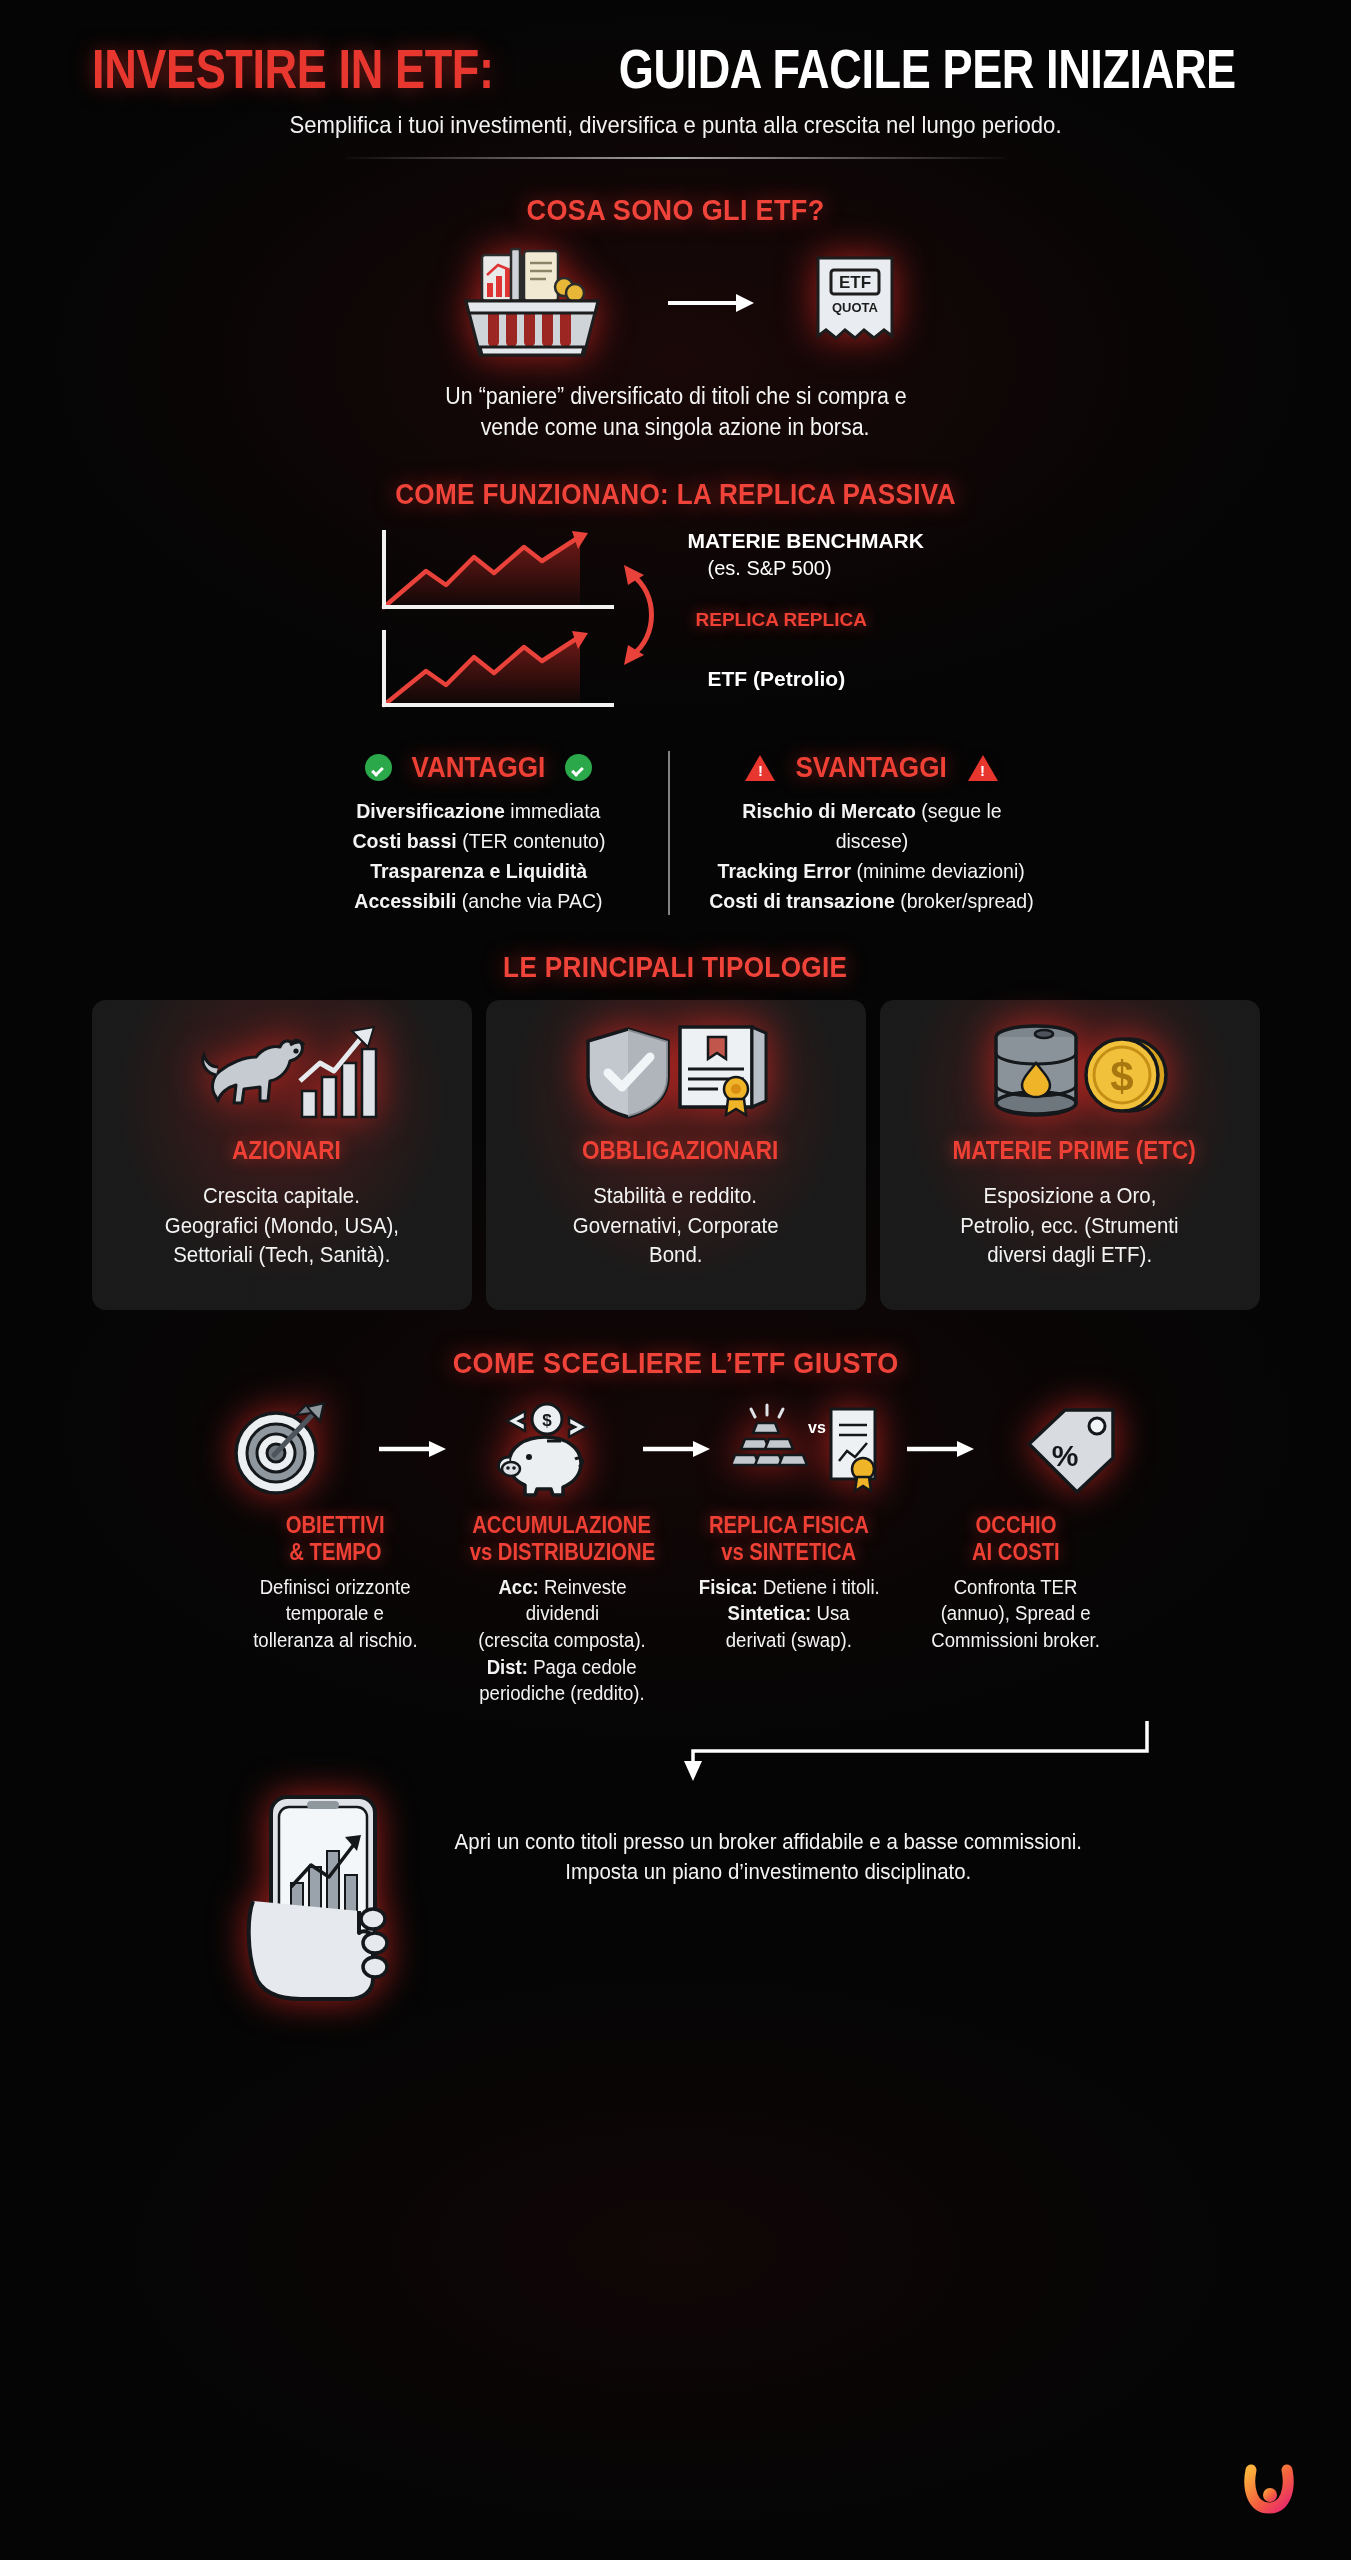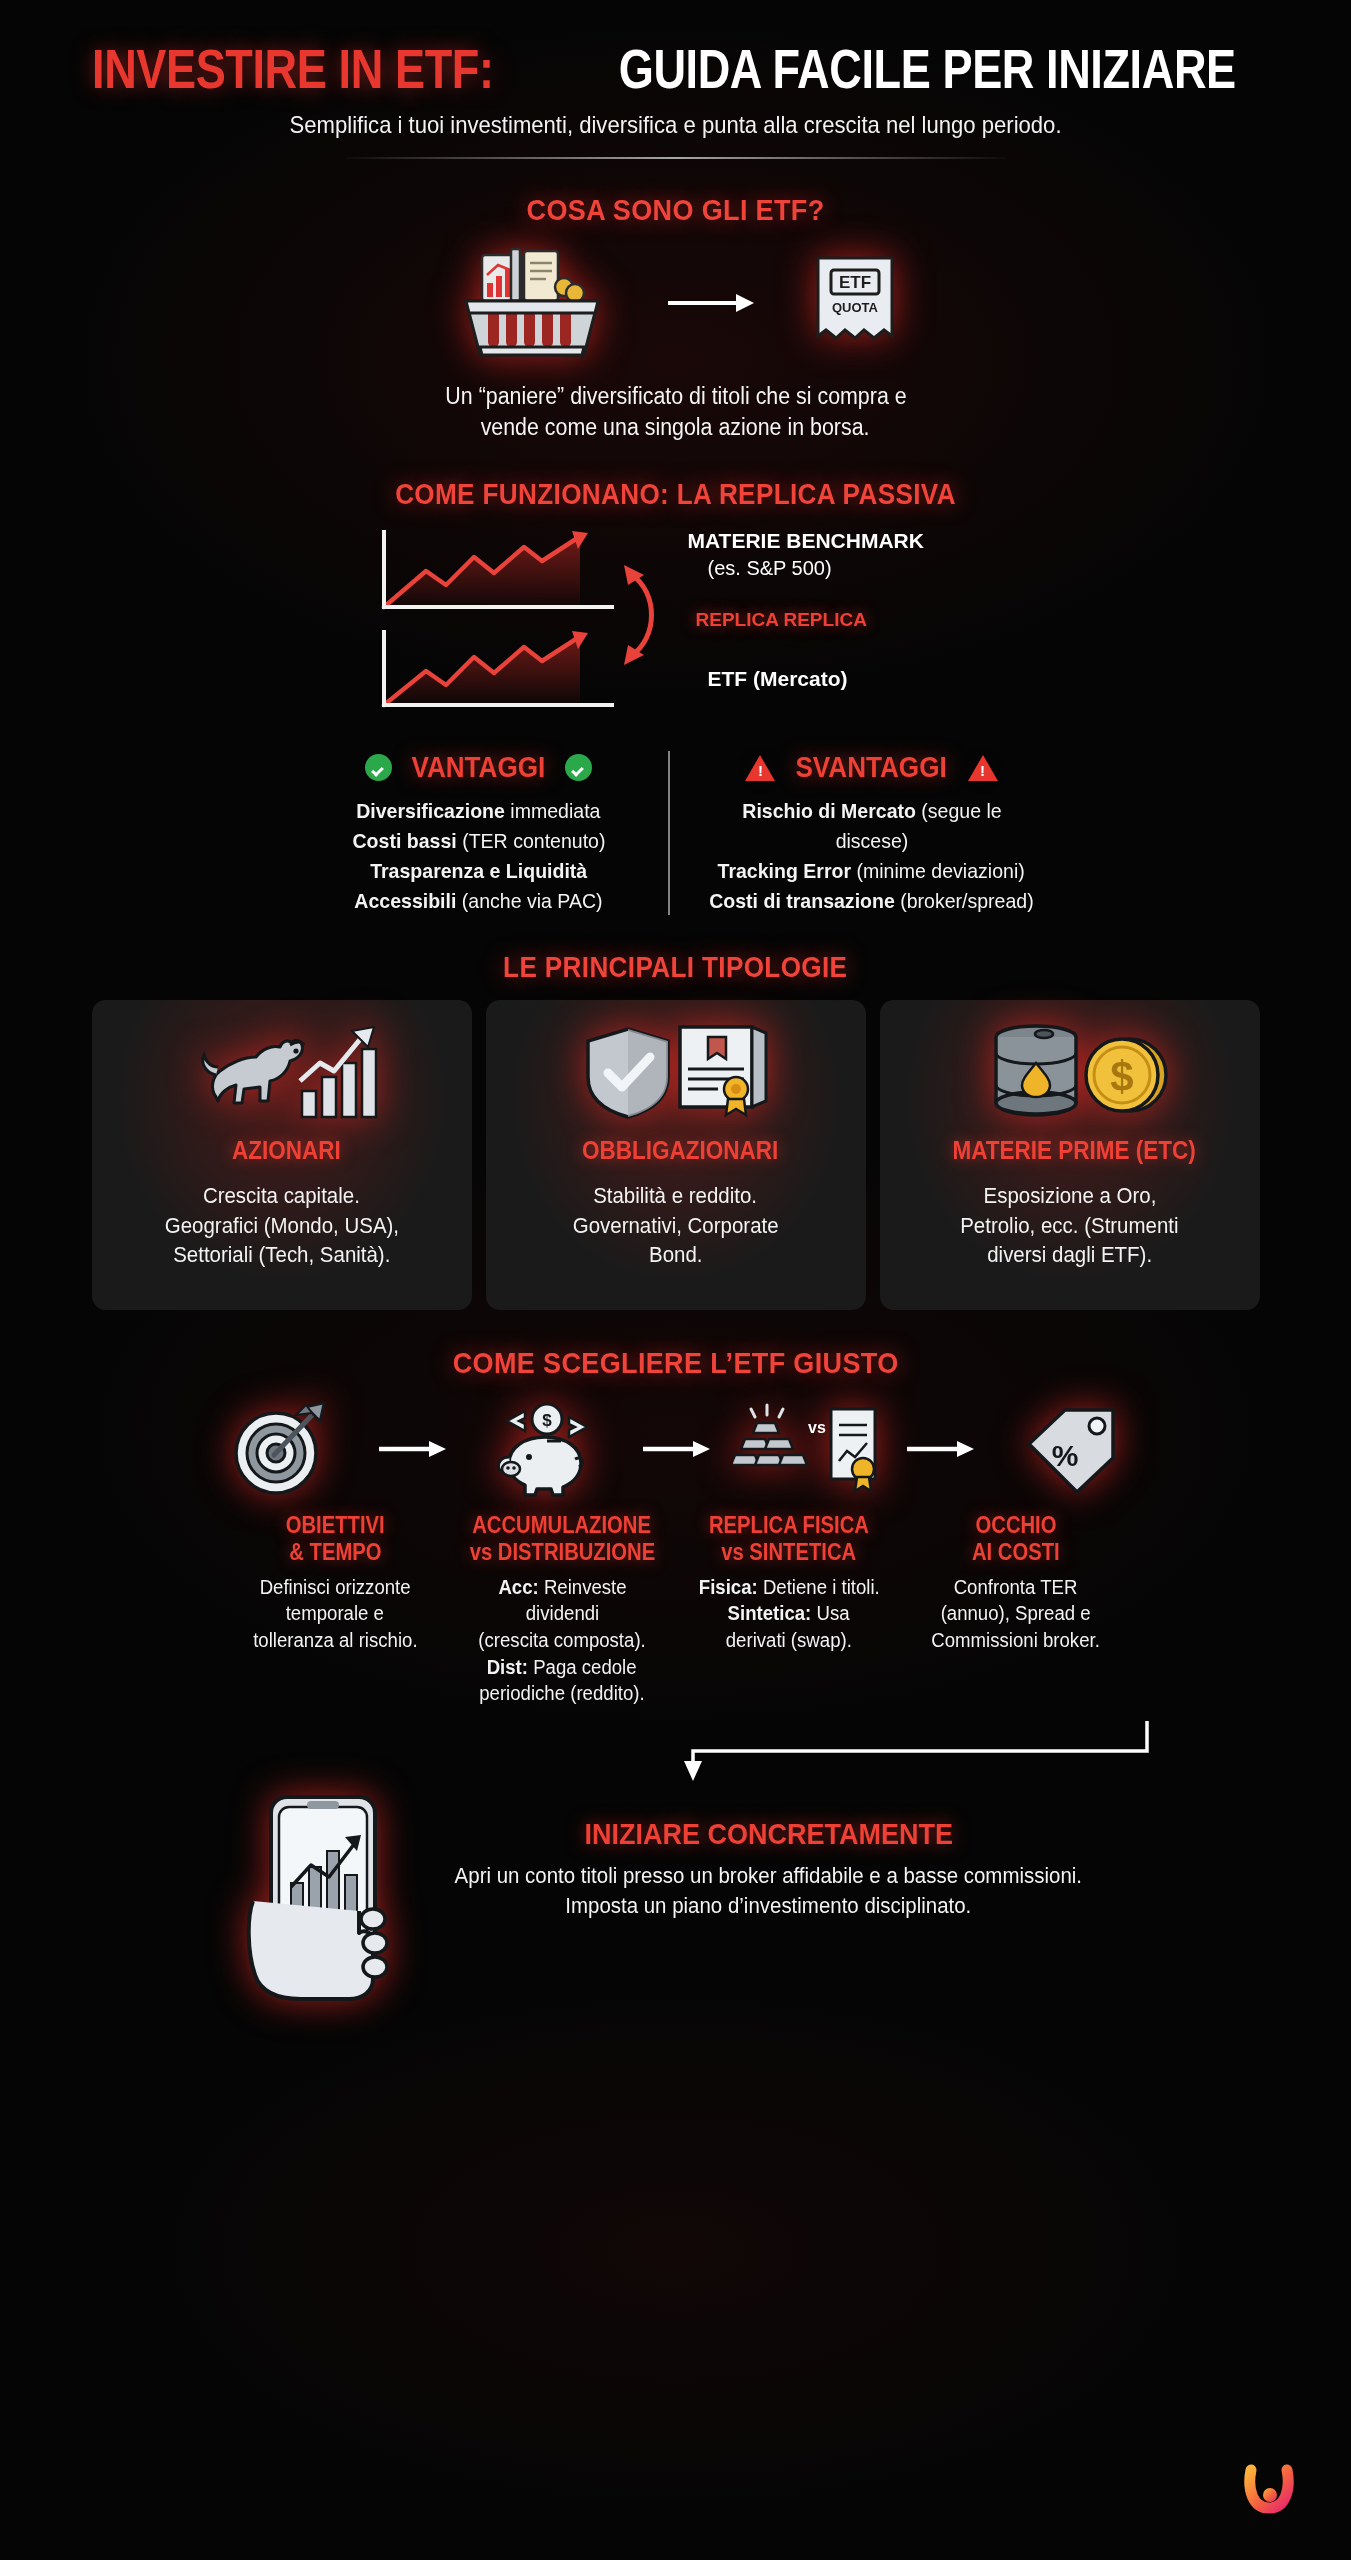--- a/index.html
+++ b/index.html
@@ -237,21 +237,21 @@
 
         <svg width="62" height="120" viewBox="0 0 62 120" style="position:absolute;left:258px;top:28px;">
           <path d="M18 20 C44 38, 44 82, 18 100" fill="none" stroke="#e8423a" stroke-width="5" stroke-linecap="round"></path>
           <path d="M10 10 L30 20 L14 30 Z" fill="#e8423a"></path>
           <path d="M14 90 L30 100 L10 110 Z" fill="#e8423a"></path>
         </svg>
 
         <div class="lbl-white" style="left:332px; top:2px;">MATERIE BENCHMARK</div>
         <div class="lbl-white sub" style="left:352px; top:30px;">(es. S&amp;P 500)</div>
         <div class="lbl-red" style="left:340px; top:82px;">REPLICA REPLICA</div>
-        <div class="lbl-white" style="left:352px; top:140px;">ETF (Mercato)</div>
+        <div class="lbl-white" style="left:352px; top:140px;">ETF (Petrolio)</div>
       </div>
     </div>
 
   </div>
 
   <div class="s3">
     <div class="s3-col left">
       <div class="s3-head">
         <span class="ok-badge"></span>
         <span class="cap">VANTAGGI</span>
@@ -524,21 +524,20 @@
         <text x="101" y="152" text-anchor="middle" font-family="Liberation Sans, sans-serif" font-size="9" font-weight="700" fill="#15181b">BUY</text>
 
         <path d="M8 110 C2 126 2 160 10 184 C16 202 34 208 56 208 L104 208 C118 208 128 200 128 188
                  L128 150 C128 142 120 138 114 142 L114 120" fill="#e6eaee" stroke="#15181b" stroke-width="4" stroke-linejoin="round"></path>
           <ellipse cx="128" cy="128" rx="12" ry="10" fill="#e6eaee" stroke="#15181b" stroke-width="3.5"></ellipse>
           <ellipse cx="130" cy="152" rx="12" ry="10" fill="#e6eaee" stroke="#15181b" stroke-width="3.5"></ellipse>
           <ellipse cx="130" cy="176" rx="12" ry="10" fill="#e6eaee" stroke="#15181b" stroke-width="3.5"></ellipse>
       </svg>
 
       <div class="s6-right">
-        <div class="s6-head"><span>INIZIARE CONCRETAMENTE</span></div>
         <div class="s6-body">
           <span>Apri un conto titoli presso un broker affidabile e a basse commissioni.</span><br>
           <span>Imposta un piano d’investimento disciplinato.</span>
         </div>
       </div>
     </div>
   </div>
 
   <div class="logo">
     <svg width="58" height="56" viewBox="0 0 58 56">

